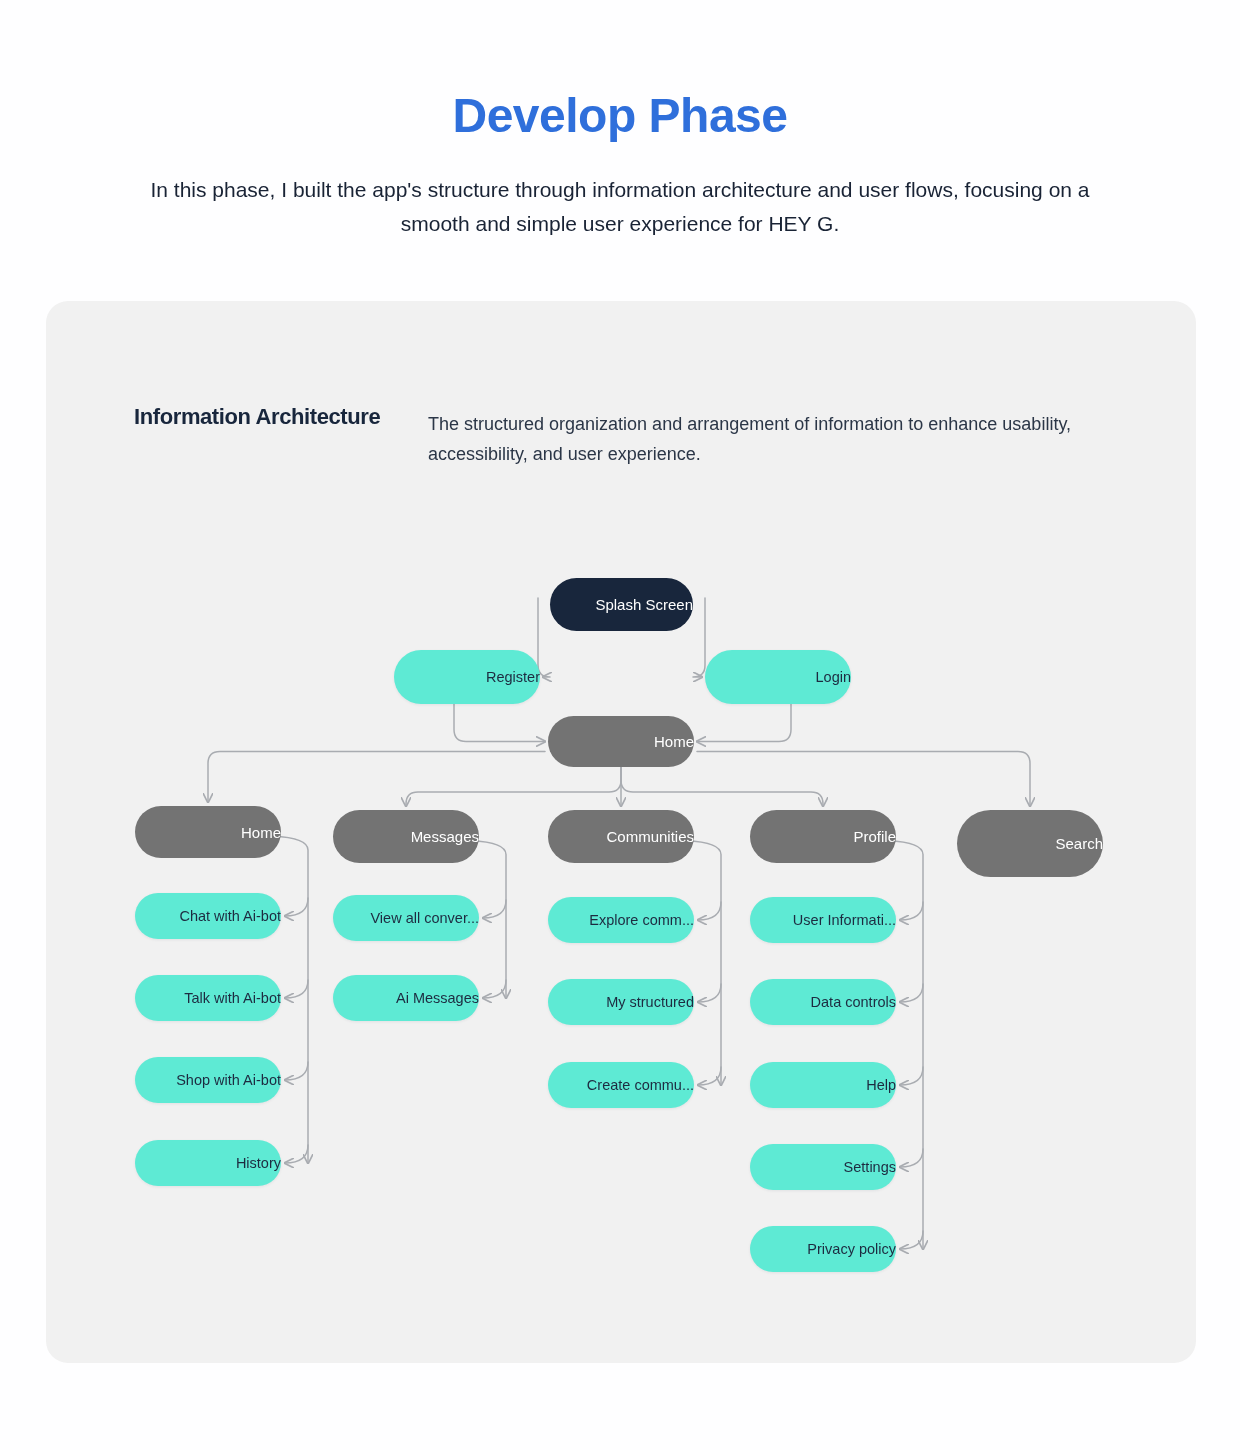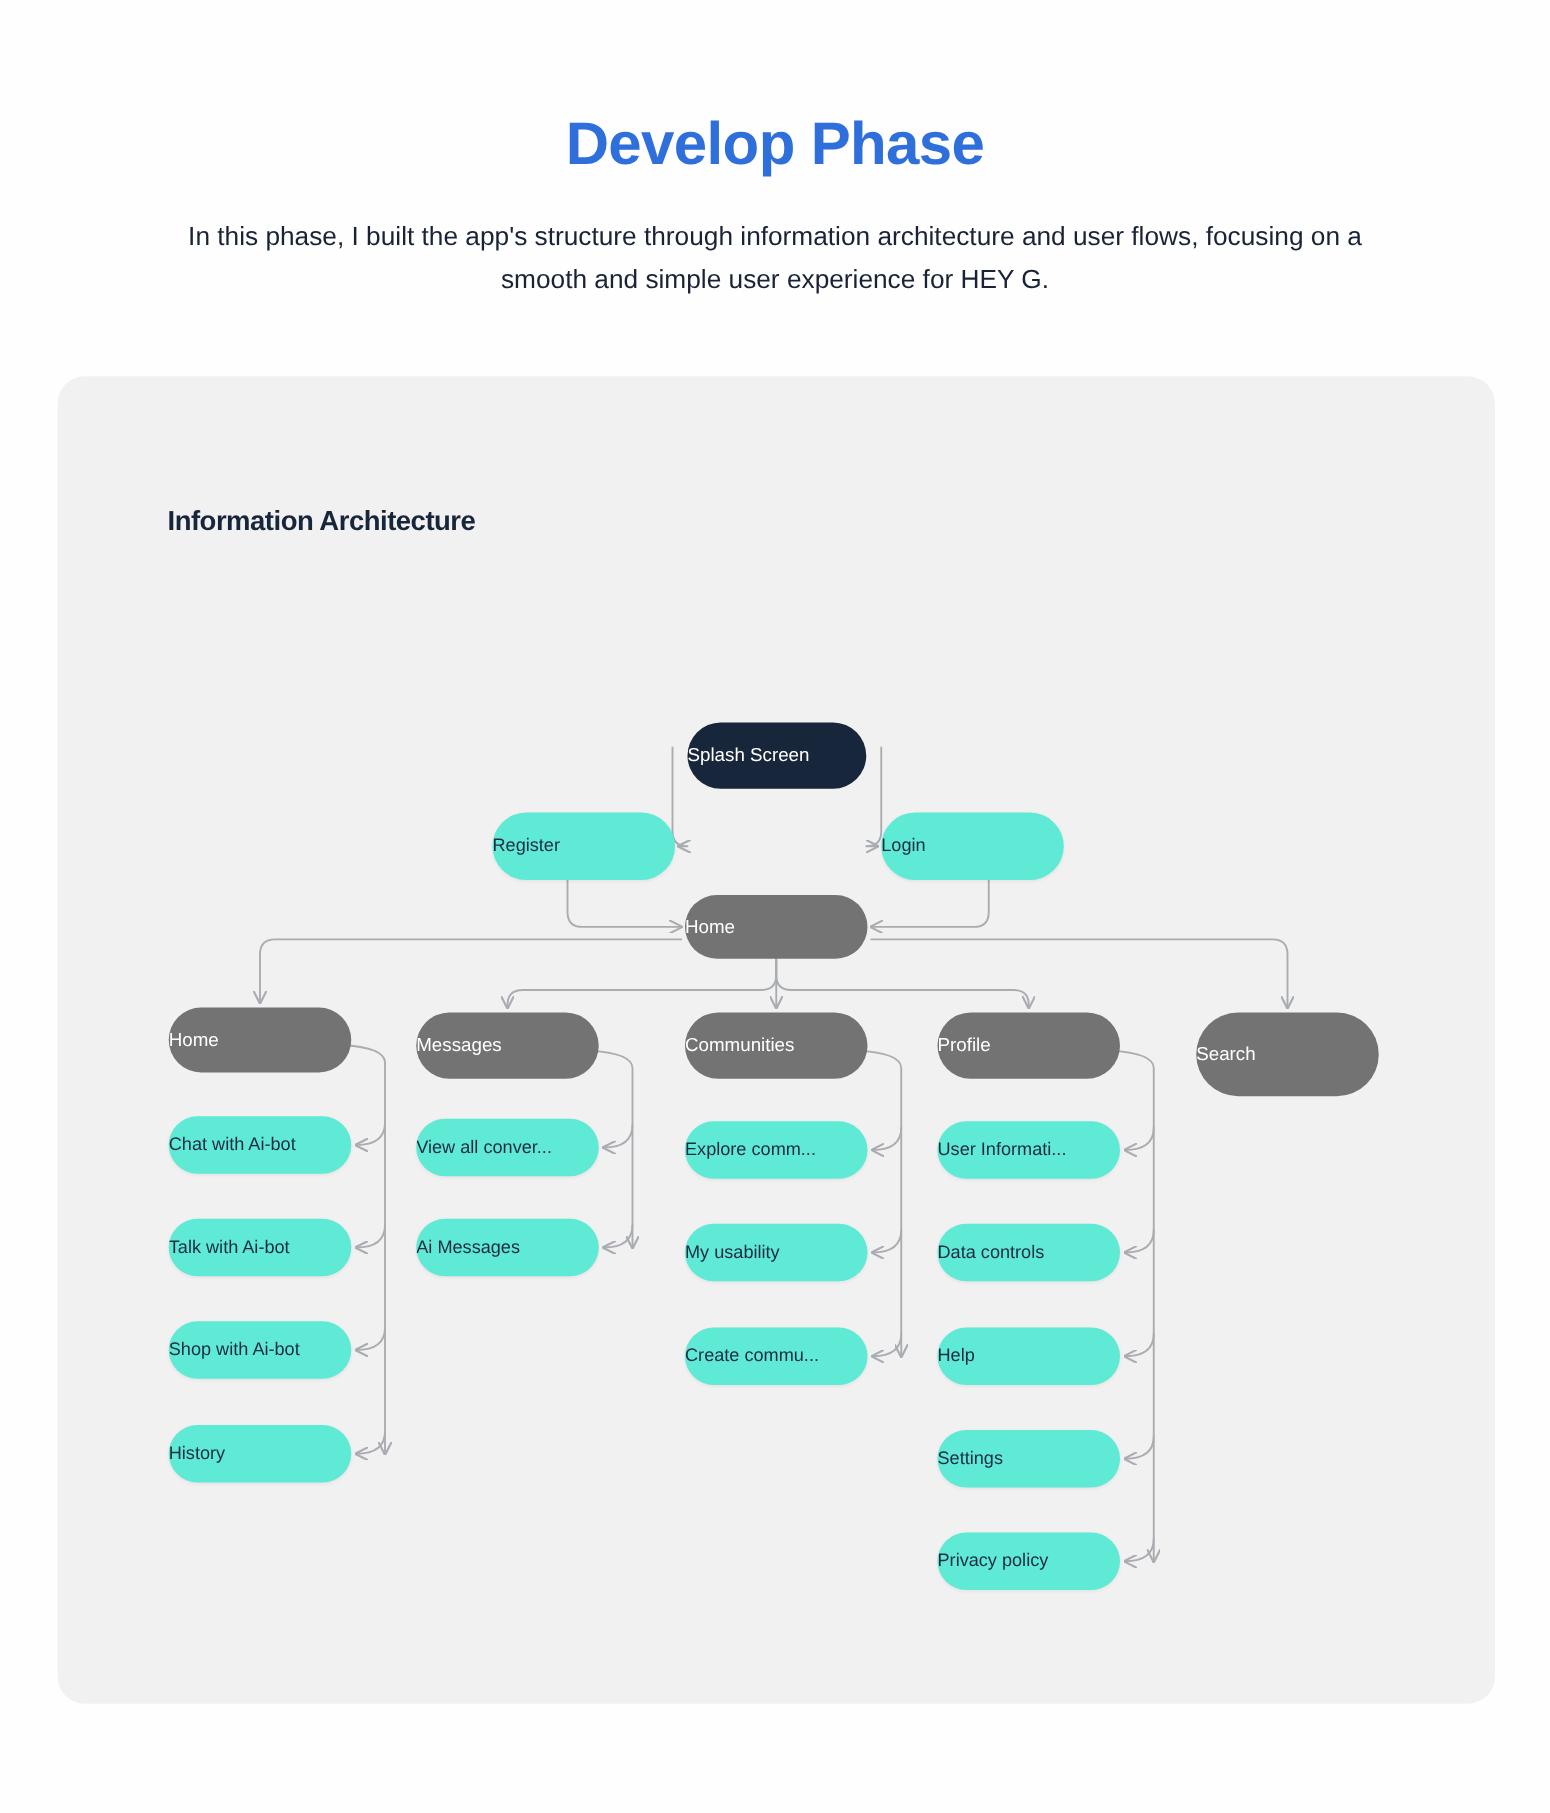--- a/index.html
+++ b/index.html
@@ -43,21 +43,21 @@
     font-size: 18px; line-height: 30px; font-weight: 400;
     color: #2b3647;
   }
 
   
   .diagram { position: absolute; left: 0; top: 0; width: 1240px; height: 1450px; }
   .edges { position: absolute; left: 0; top: 0; width: 1240px; height: 1450px; pointer-events: none; }
 
   .node {
     position: absolute;
-    display: flex; align-items: center; justify-content: flex-start;
+    display: flex; align-items: center; justify-content: flex-end;
     text-align: center;
     border-radius: 999px;
     font-size: 15px; font-weight: 400;
     white-space: nowrap; overflow: hidden;
   }
   .node.dark  { background: #18263c; color: #ffffff; font-size: 15px; }
   .node.blue  { background: #737373; color: #ffffff; }
   .node.white {
     background: #5eead4; color: #1d2b40;
     box-shadow: 0 1px 3px rgba(20,30,50,0.07);
@@ -67,20 +67,21 @@
 </head>
 <body>
 
 <div class="page">
 
   <div class="phase-title">Develop Phase</div>
   <div class="phase-desc">In this phase, I built the app's structure through information architecture and user flows, focusing on a smooth and simple user experience for HEY G.</div>
 
   <div class="ia-card"></div>
   <div class="ia-heading">Information Architecture</div>
+  <div class="ia-subtext">The structured organization and arrangement of information to enhance usability, accessibility, and user experience.</div>
 
   <div class="diagram">
     <svg class="edges" viewBox="0 0 1240 1450" width="1240" height="1450">
       <defs>
         <marker id="arw" viewBox="0 0 10 10" refX="9" refY="5" markerWidth="7" markerHeight="7" orient="auto-start-reverse">
           <path d="M 0 0 L 10 5 L 0 10" fill="none" stroke="#a9acb1" stroke-width="1.6" stroke-linecap="round" stroke-linejoin="round"></path>
         </marker>
       </defs>
       <g id="edge-layer" fill="none" stroke="#a9acb1" stroke-width="1.5" stroke-linecap="round" stroke-linejoin="round" marker-end="url(#arw)">
           <path d="M 538 598 L 538 665 Q 538 677 550 677 L 543 677"></path>
@@ -155,21 +156,21 @@
         <div class="node white leaf" style="left: 333px; top: 895px; width: 146px; height: 46px;">
           <span>View all conver...</span>
         </div>
         <div class="node white leaf" style="left: 333px; top: 975px; width: 146px; height: 46px;">
           <span>Ai Messages</span>
         </div>
         <div class="node white leaf" style="left: 548px; top: 897px; width: 146px; height: 46px;">
           <span>Explore comm...</span>
         </div>
         <div class="node white leaf" style="left: 548px; top: 979px; width: 146px; height: 46px;">
-          <span>My usability</span>
+          <span>My structured</span>
         </div>
         <div class="node white leaf" style="left: 548px; top: 1062px; width: 146px; height: 46px;">
           <span>Create commu...</span>
         </div>
         <div class="node white leaf" style="left: 750px; top: 897px; width: 146px; height: 46px;">
           <span>User Informati...</span>
         </div>
         <div class="node white leaf" style="left: 750px; top: 979px; width: 146px; height: 46px;">
           <span>Data controls</span>
         </div>

